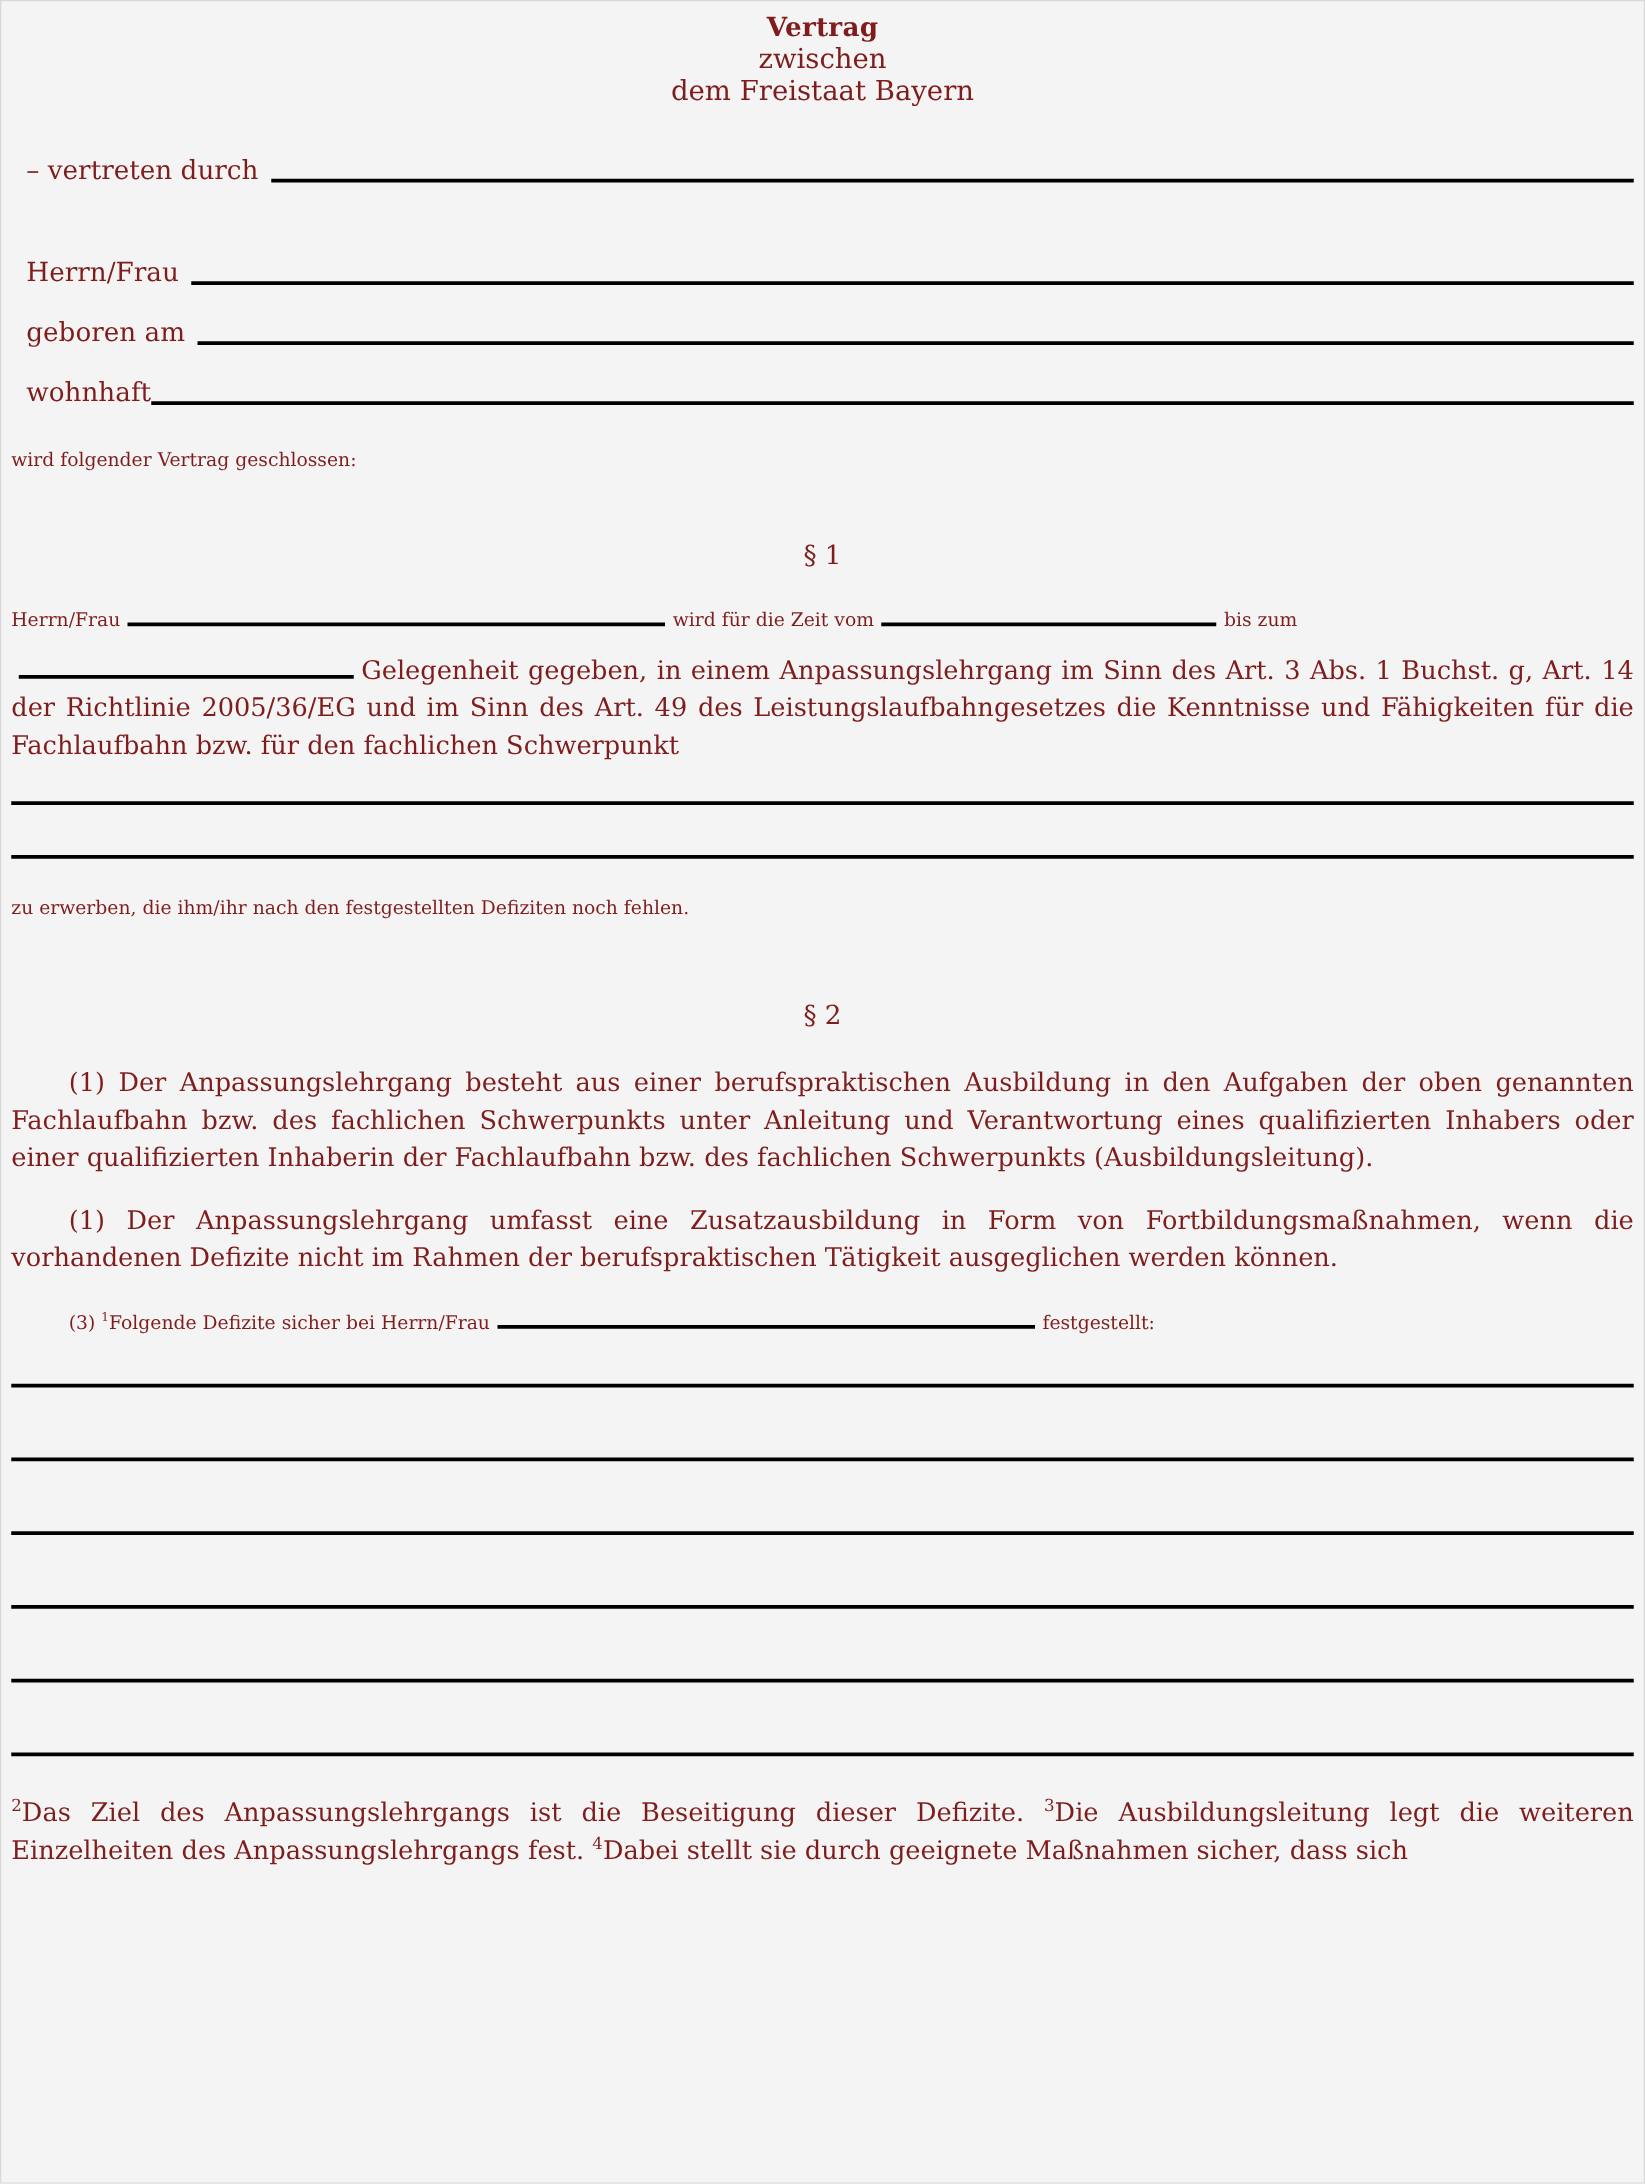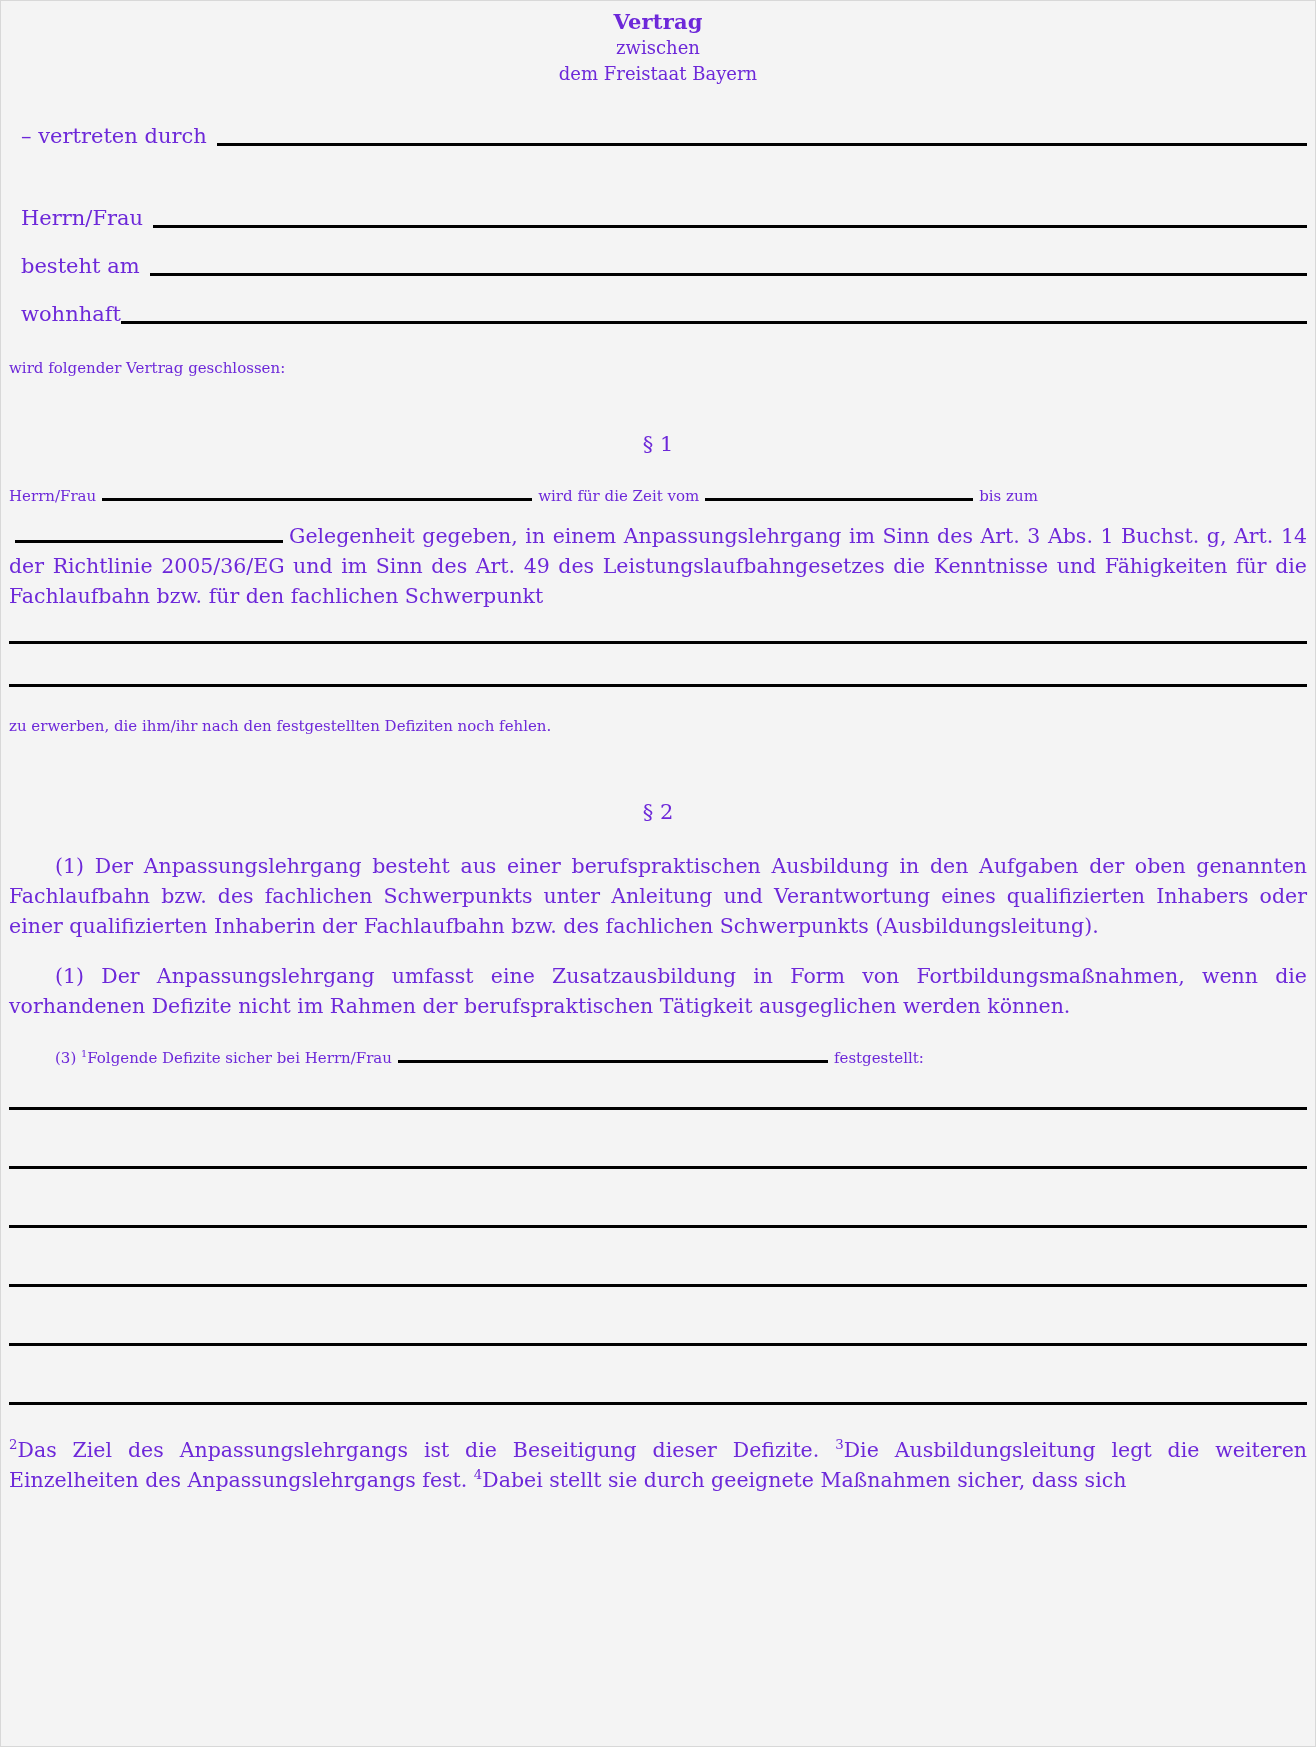--- a/index.html
+++ b/index.html
@@ -8,21 +8,21 @@
     background: #ffffff;
   }
   .page {
     position: relative;
     width: 1316px;
     height: 1747px;
     background: #f4f4f4;
     box-sizing: border-box;
     border: 1px solid #d8d8d8;
     font-family: "DejaVu Serif", "Liberation Serif", serif;
-    color: #6d28d9;
+    color: #7f1d1d;
     overflow: hidden;
   }
   .inner {
     position: absolute;
     left: 8px;
     right: 8px;
     top: 0;
   }
 
   
@@ -30,21 +30,21 @@
     text-align: center;
     padding-top: 8px;
   }
   .doc-title {
     font-weight: bold;
     font-size: 21px;
     line-height: 26px;
     letter-spacing: 0.2px;
   }
   .doc-sub {
-    font-size: 18px;
+    font-size: 22px;
     line-height: 26px;
   }
 
   
   .row {
     display: flex;
     align-items: flex-end;
     font-size: 21px;
     line-height: 30px;
     white-space: nowrap;
@@ -139,21 +139,21 @@
     <div class="sp-24"></div>
 
     <div class="row">
       <span class="label">Herrn/Frau</span>
       <span class="rule gap-l"></span>
     </div>
 
     <div class="sp-18"></div>
 
     <div class="row">
-      <span class="label">besteht am</span>
+      <span class="label">geboren am</span>
       <span class="rule gap-l"></span>
     </div>
 
     <div class="sp-18"></div>
 
     <div class="row">
       <span class="label">wohnhaft</span>
       <span class="rule"></span>
     </div>
 

